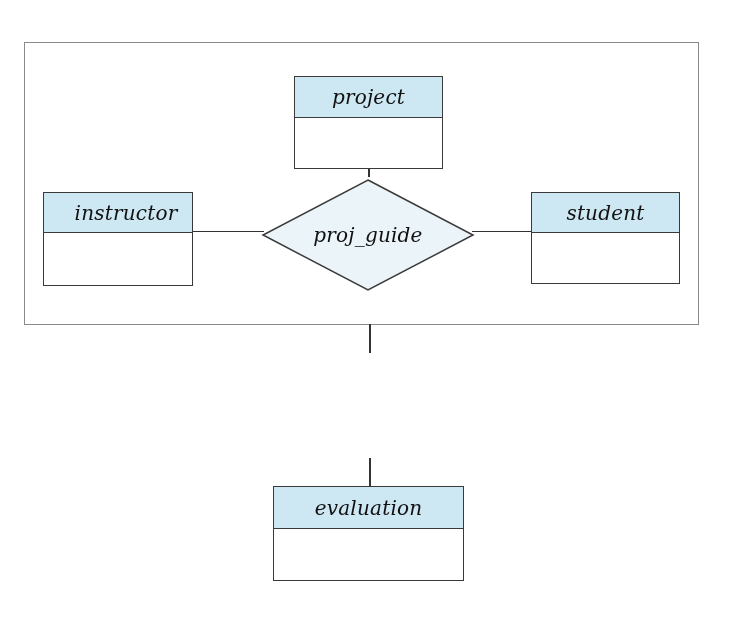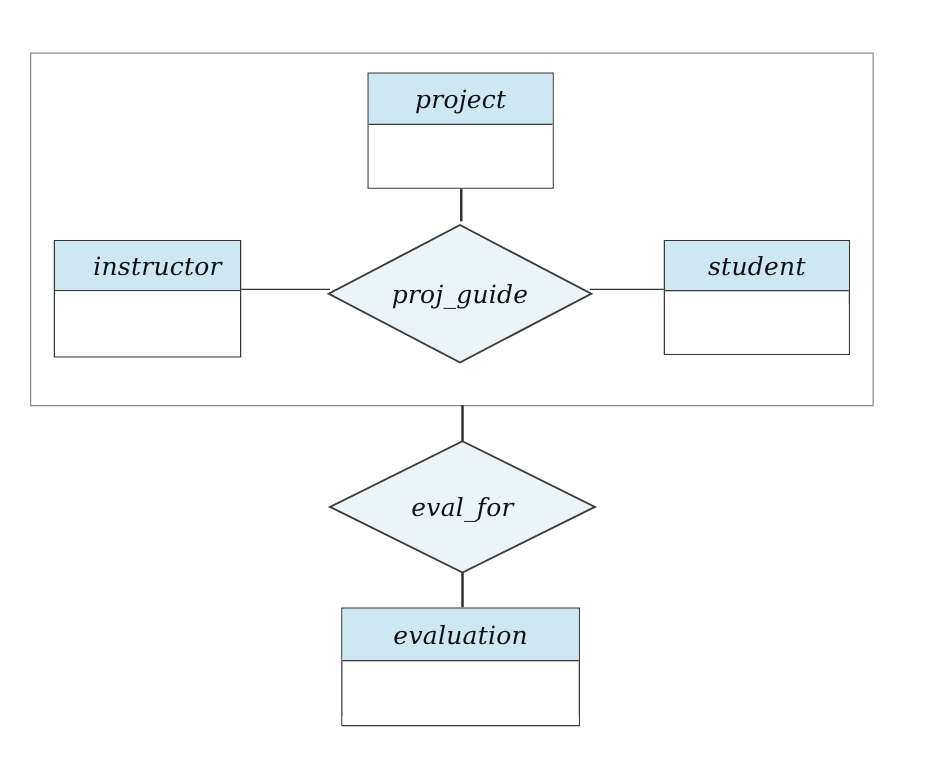--- a/index.html
+++ b/index.html
@@ -93,21 +93,21 @@
 <div class="canvas">
 
   <div class="aggregation" style="left:24px; top:42px; width:675px; height:283px;"></div>
 
   <div class="connector" style="left:368px; top:151px; width:1.5px; height:26px;"></div>
   <div class="connector" style="left:192px; top:230.5px; width:72px; height:1.5px;"></div>
   <div class="connector" style="left:472px; top:230.5px; width:60px; height:1.5px;"></div>
   <div class="connector" style="left:369px; top:324px; width:1.5px; height:29px;"></div>
   <div class="connector" style="left:369px; top:458px; width:1.5px; height:28px;"></div>
 
-  <div class="entity" style="left:294px; top:58px; width:149px; height:93px;">
+  <div class="entity" style="left:294px; top:76px; width:149px; height:93px;">
     <div class="entity-header" style="height:41px;">project</div>
     <div class="entity-body"></div>
   </div>
 
   <div class="entity" style="left:43px; top:192px; width:150px; height:94px;">
     <div class="entity-header" style="height:40px;padding-left:16px;">instructor</div>
     <div class="entity-body"></div>
   </div>
 
   <div class="entity" style="left:531px; top:192px; width:149px; height:92px;gap:10px;">
@@ -120,20 +120,14 @@
     <div class="entity-body"></div>
   </div>
 
   <div class="relationship" style="left:262px; top:179px; width:212px; height:112px;">
     <svg width="212" height="112" viewBox="0 0 212 112">
       <polygon points="106,1 211,56 106,111 1,56"></polygon>
     </svg>
     <span class="rel-label">proj_guide</span>
   </div>
 
-  <div class="relationship" style="left:263px; top:352px; width:214px; height:107px;">
-    <svg width="214" height="107" viewBox="0 0 214 107">
-      <polygon points="107,1 213,53.5 107,106 1,53.5"></polygon>
-    </svg>
-    <span class="rel-label">eval_for</span>
-  </div>
 
 </div>
 
 </body></html>

